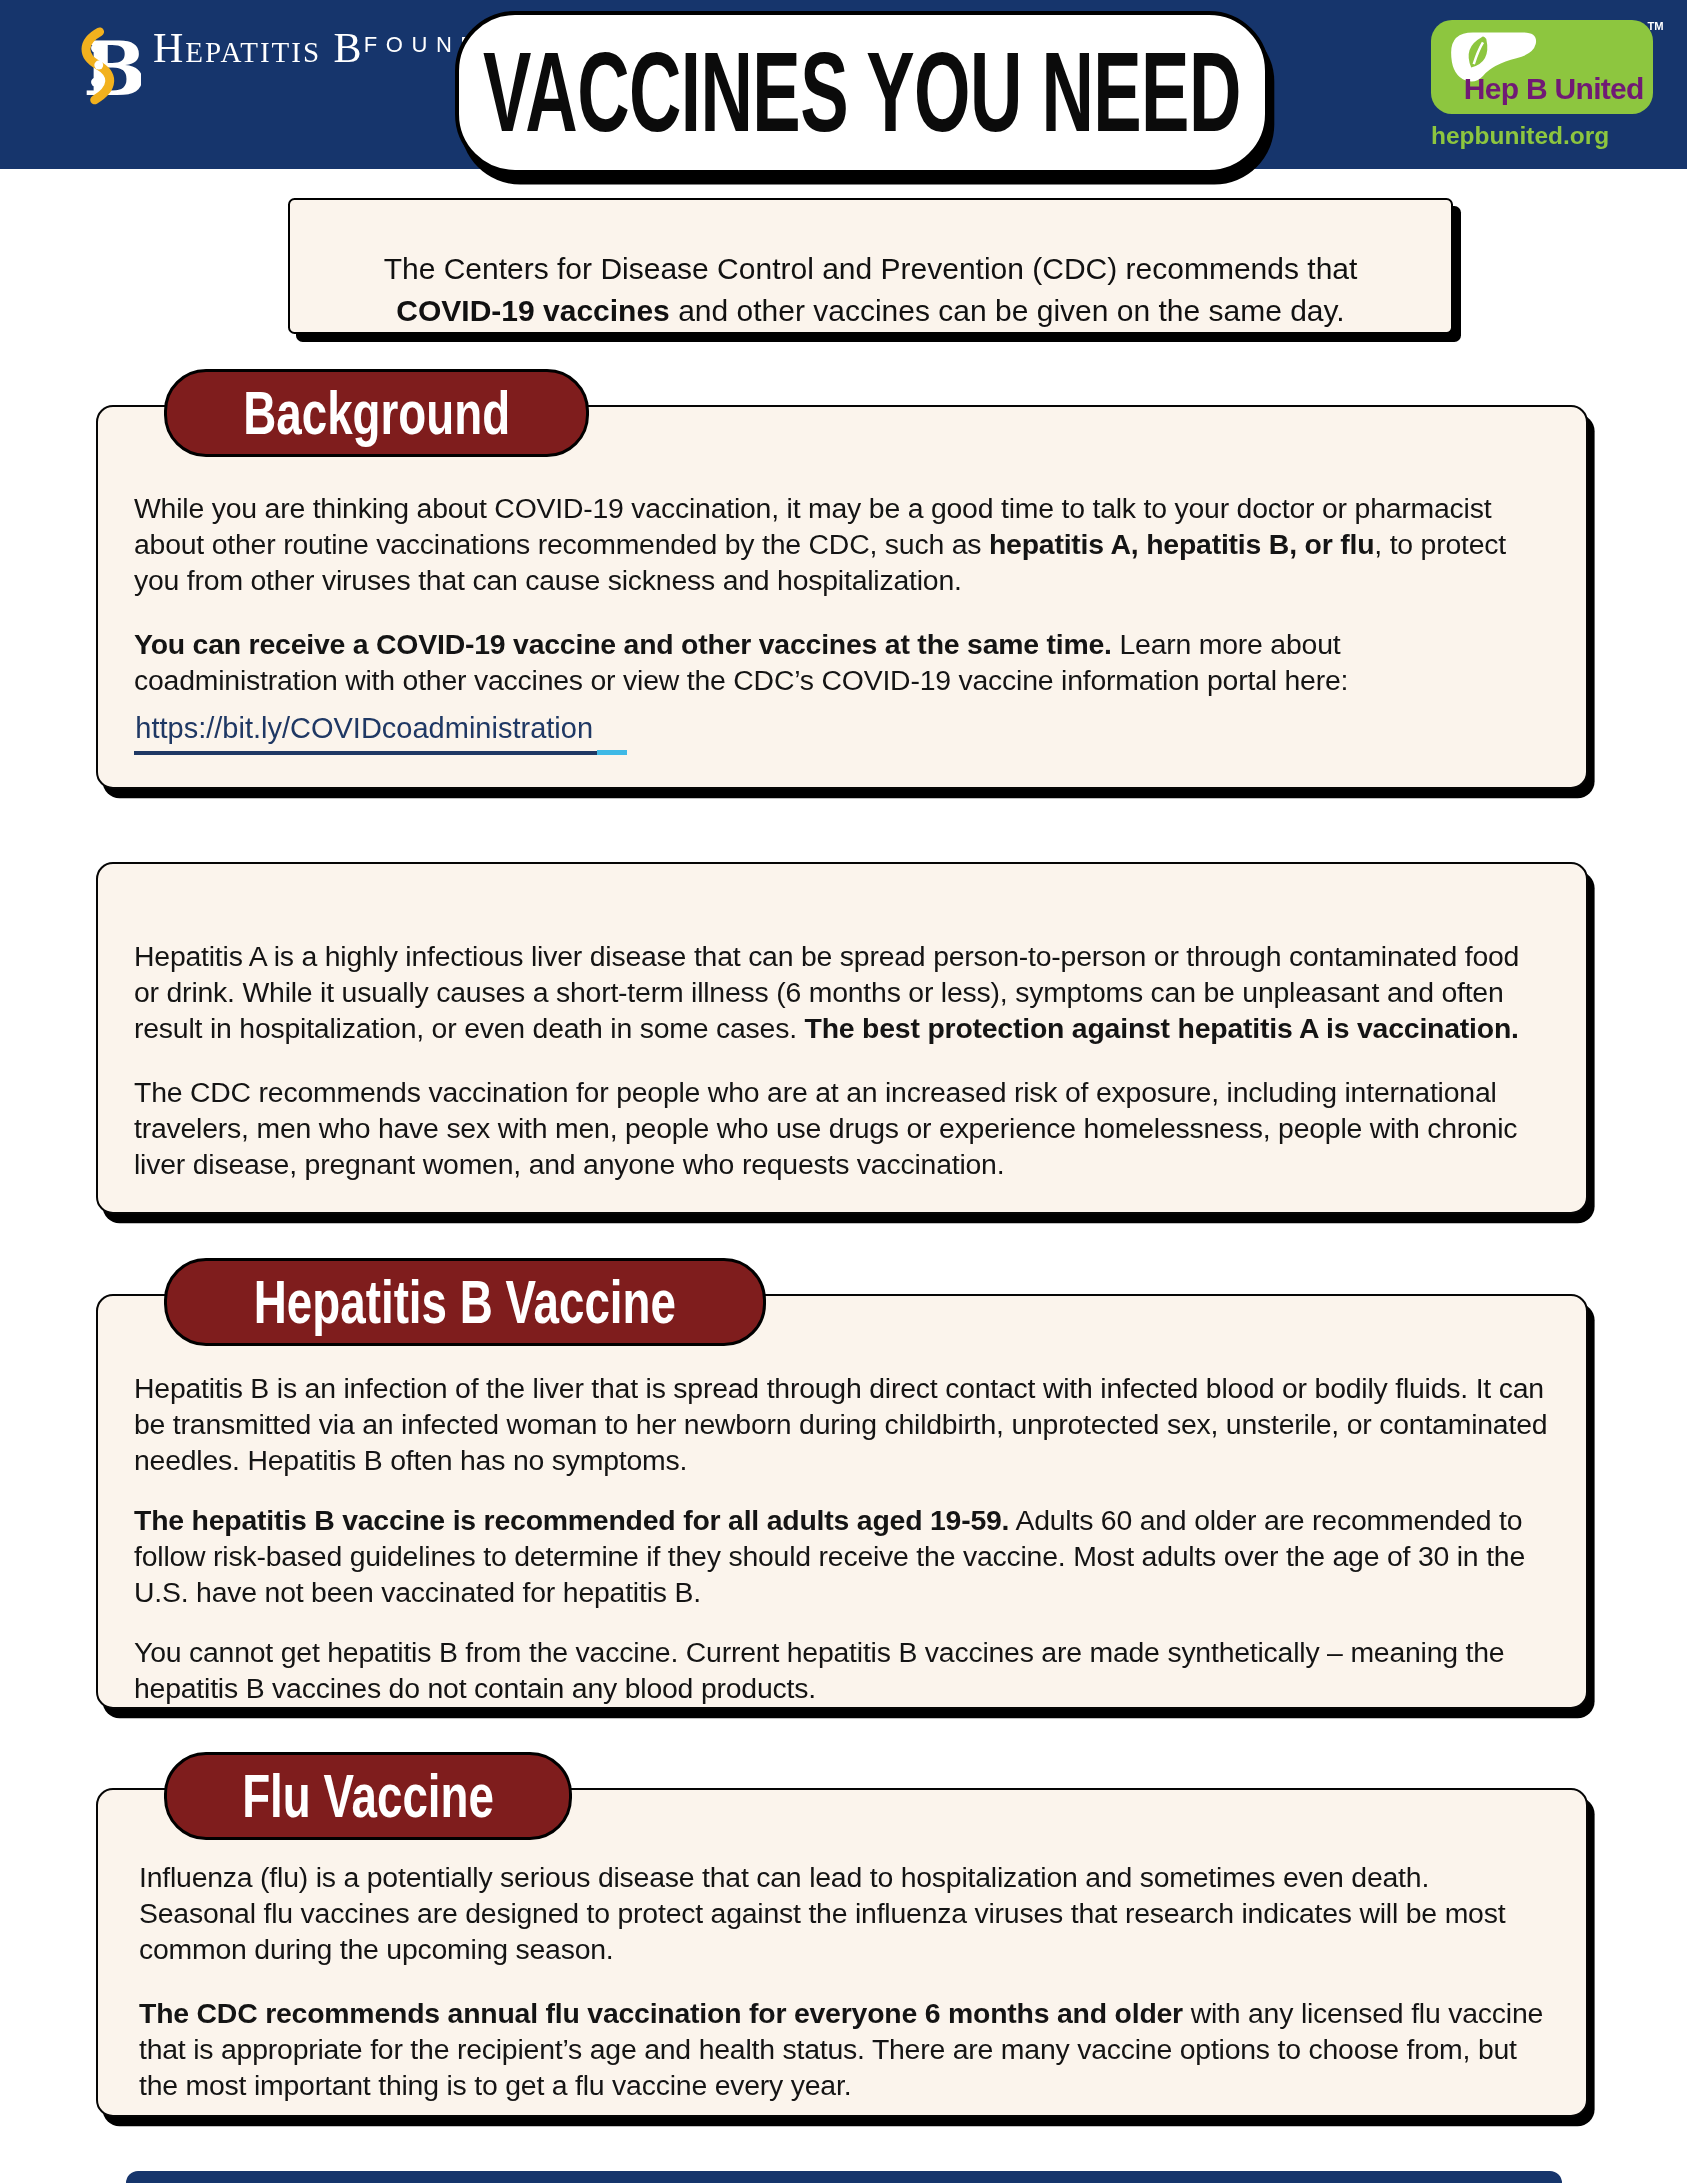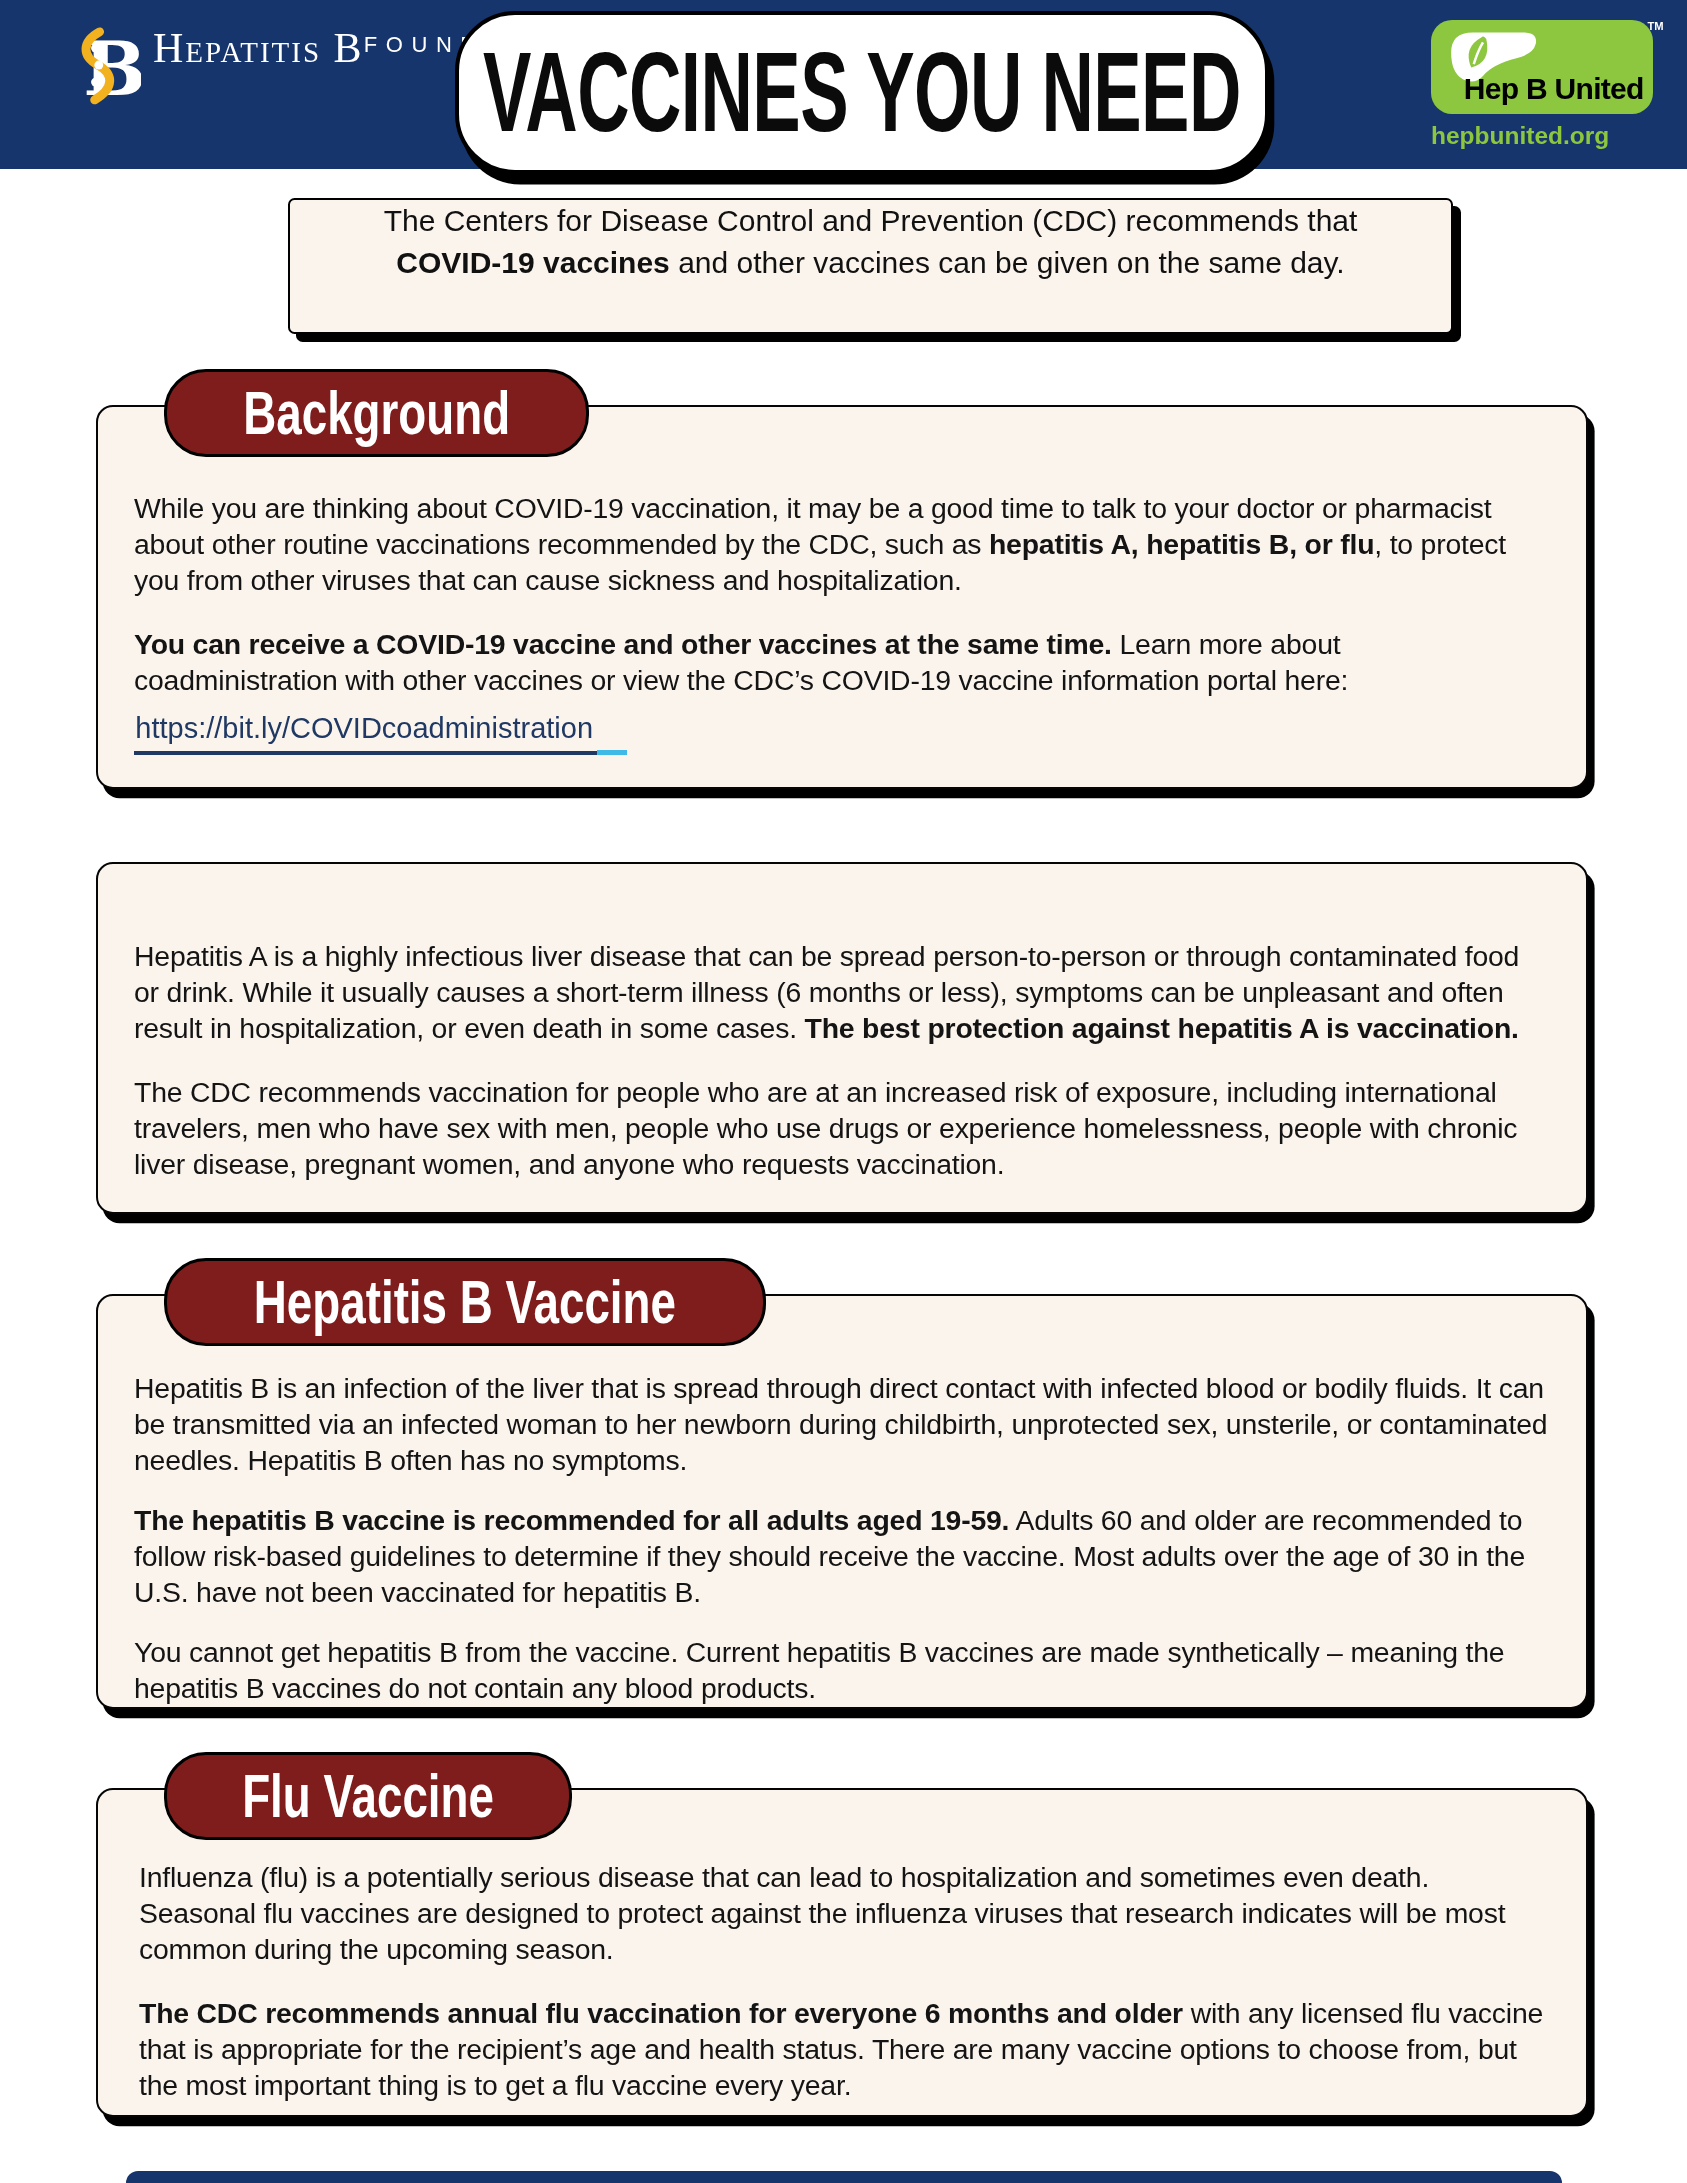--- a/index.html
+++ b/index.html
@@ -19,27 +19,27 @@
   .hbf-url{color:#5eead4;font-size:20px;margin-top:6.6px;align-self:center;text-align:right;}
   .title-pill{position:absolute;left:455px;top:10.6px;width:806px;height:155px;background:#ffffff;
     border:4.6px solid #000;border-radius:60px;box-shadow:5.3px 10.6px 0 #000;
     display:flex;align-items:center;justify-content:center;}
   .title-pill .stretch{display:inline-block;font-size:93px;font-weight:700;color:#0b0b0b;
     letter-spacing:-0.7px;transform:scale(0.78,1.22);white-space:nowrap;}
   .hbu{position:absolute;left:1431px;top:20px;width:222px;}
   .hbu-box{position:relative;width:222px;height:94px;background:#8DC63F;border-radius:21px;}
   .hbu-tm{position:absolute;right:-10.6px;top:0px;color:#ffffff;font-size:11.2px;font-weight:700;}
   .hbu-liver{position:absolute;left:5.3px;top:4px;width:114px;height:67px;}
-  .hbu-name{position:absolute;right:9.3px;bottom:8px;color:#000000;font-size:30px;font-weight:700;
+  .hbu-name{position:absolute;right:9.3px;bottom:8px;color:#701a75;font-size:30px;font-weight:700;
     letter-spacing:-0.7px;white-space:nowrap;}
   .hbu-url{margin-top:8px;color:#8DC63F;font-size:24.5px;font-weight:700;}
   
   #note-box{position:absolute;left:288px;top:198px;width:1161px;height:132px;background:#FBF4EC;
     border:2px solid #000;border-radius:6.6px;box-shadow:8px 8px 0 #000;
-    display:flex;align-items:flex-start;justify-content:center;}
+    display:flex;align-items:flex-end;justify-content:center;}
   #note-box .note-text{width:1085px;text-align:center;font-size:30px;line-height:42px;color:#111;}
   
   .section{position:absolute;left:96px;width:1492px;background:#FBF4EC;border:2.6px solid #050505;
     border-radius:17px;box-shadow:6.6px 9.3px 0 #000;box-sizing:border-box;}
   .pill{position:absolute;left:66px;top:-38px;height:82px;background:#7f1d1d;border:3.3px solid #000;
     border-radius:42px;display:flex;align-items:center;justify-content:center;padding:0 58px;}
   .pill .stretch{display:inline-block;font-size:52px;font-weight:700;color:#ffffff;
     letter-spacing:0px;transform:scale(0.88,1.16);white-space:nowrap;}
   .sec-body{padding:0 36px;}
   .sec-body p{margin:0;font-size:28.4px;line-height:36px;letter-spacing:-0.2px;color:#141414;}

